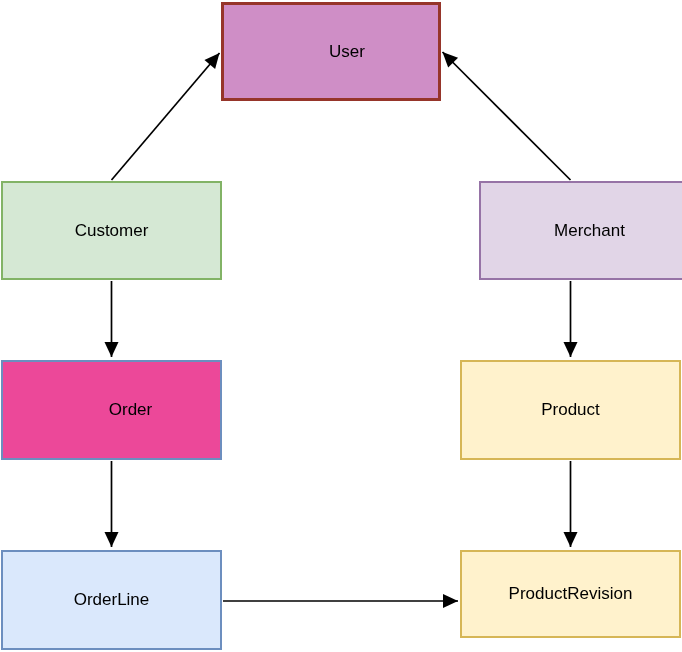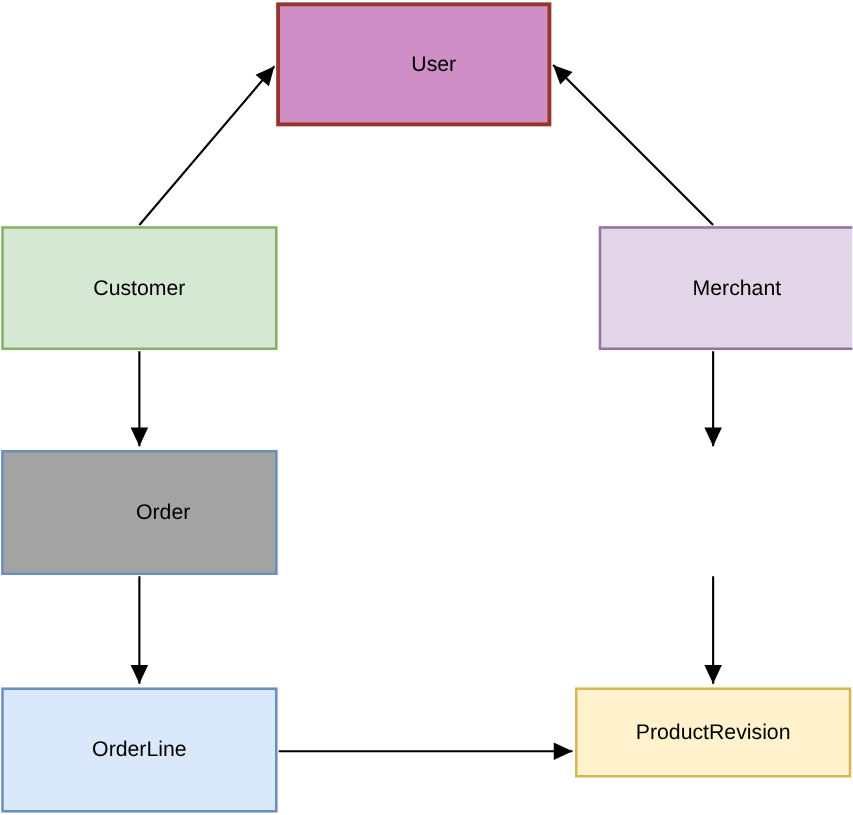--- a/index.html
+++ b/index.html
@@ -33,21 +33,21 @@
     font-size: 17px;
     color: #000000;
     text-align: center;
   }
   .node-user            { left: 221px; top: 2px;   width: 220px; height: 99px;  border-width: 3px; }
   .node-customer        { left: 1px;   top: 181px; width: 221px; height: 99px;  }
   .node-merchant        { left: 479px; top: 181px; width: 221px; height: 99px;  }
   .node-order           { left: 1px;   top: 360px; width: 221px; height: 100px; }
   .node-product         { left: 460px; top: 360px; width: 221px; height: 100px; }
   .node-orderline       { left: 1px;   top: 550px; width: 221px; height: 100px; text-align: center; }
-  .node-productrevision { left: 460px; top: 550px; width: 221px; height: 72px; }
+  .node-productrevision { left: 460px; top: 550px; width: 221px; height: 88px; }
   .edge { stroke-width: 1.7px; fill: none; }
 </style>
 </head>
 <body>
 
 <div class="canvas" style="background-color: rgb(255, 255, 255);">
 
   <svg class="edges-layer" width="682" height="652" viewBox="0 0 682 652" xmlns="http://www.w3.org/2000/svg">
     <defs>
       <marker id="arrowhead" markerUnits="userSpaceOnUse" markerWidth="18" markerHeight="18" viewBox="0 0 18 18" refX="16" refY="9" orient="auto">
@@ -68,24 +68,27 @@
   </div>
 
   <div class="node node-customer" style="background-color: rgb(213, 232, 212); border-color: rgb(130, 179, 102); color: rgb(0, 0, 0);">
     <span>Customer</span>
   </div>
 
   <div class="node node-merchant" style="background-color: rgb(225, 213, 231); border-color: rgb(150, 115, 166); color: rgb(0, 0, 0);">
     <span>Merchant</span>
   </div>
 
-  <div class="node node-order" style="background-color: #a3a3a3; border-color: rgb(108, 142, 191); color: rgb(0, 0, 0); padding-left: 38px;">
+  <div class="node node-order" style="background-color: #ec4899; border-color: rgb(108, 142, 191); color: rgb(0, 0, 0); padding-left: 38px;">
     <span>Order</span>
   </div>
 
+  <div class="node node-product" style="background-color: rgb(255, 242, 204); border-color: rgb(214, 182, 86); color: rgb(0, 0, 0);">
+    <span>Product</span>
+  </div>
 
   <div class="node node-orderline" style="background-color: rgb(218, 232, 252); border-color: rgb(108, 142, 191); color: rgb(0, 0, 0);">
     <span>OrderLine</span>
   </div>
 
   <div class="node node-productrevision" style="background-color: rgb(255, 242, 204); border-color: rgb(214, 182, 86); color: rgb(0, 0, 0);">
     <span>ProductRevision</span>
   </div>
 
 </div>

